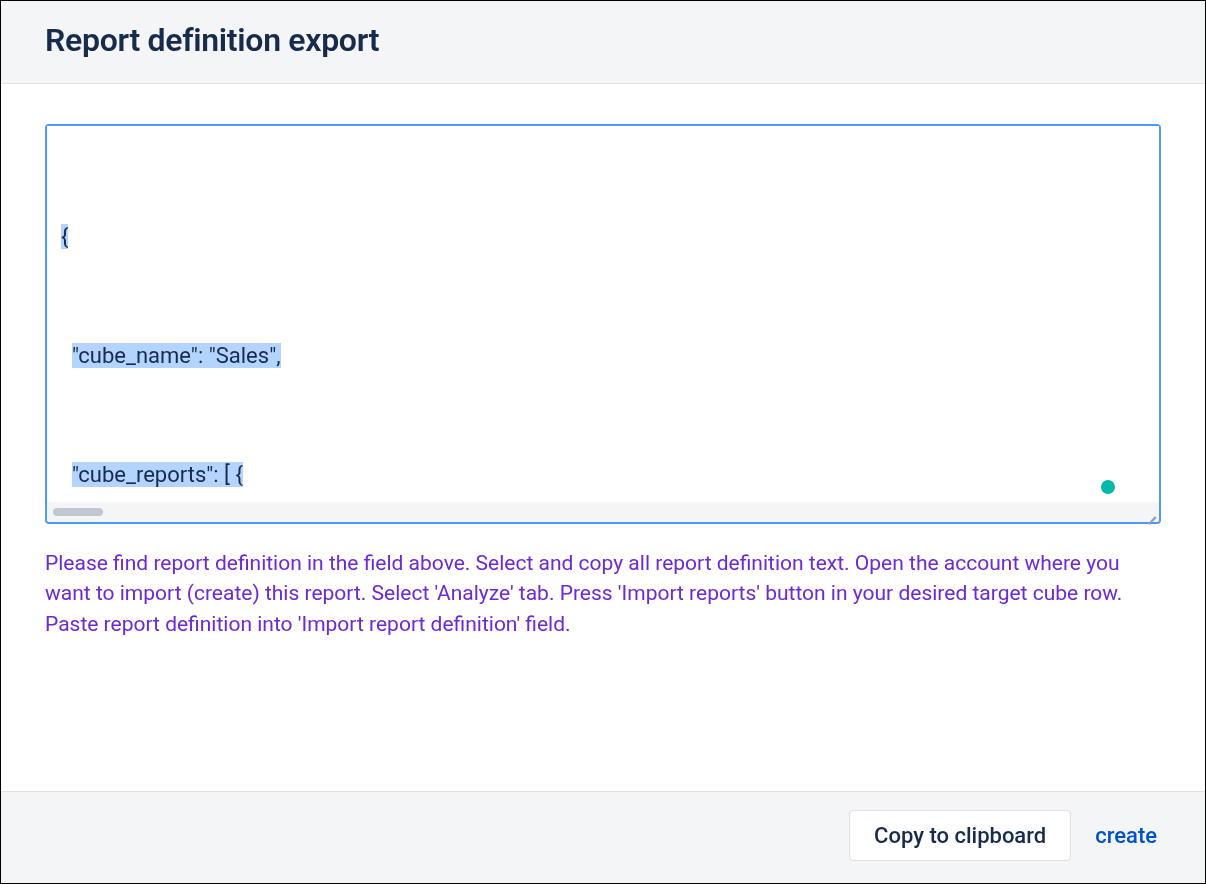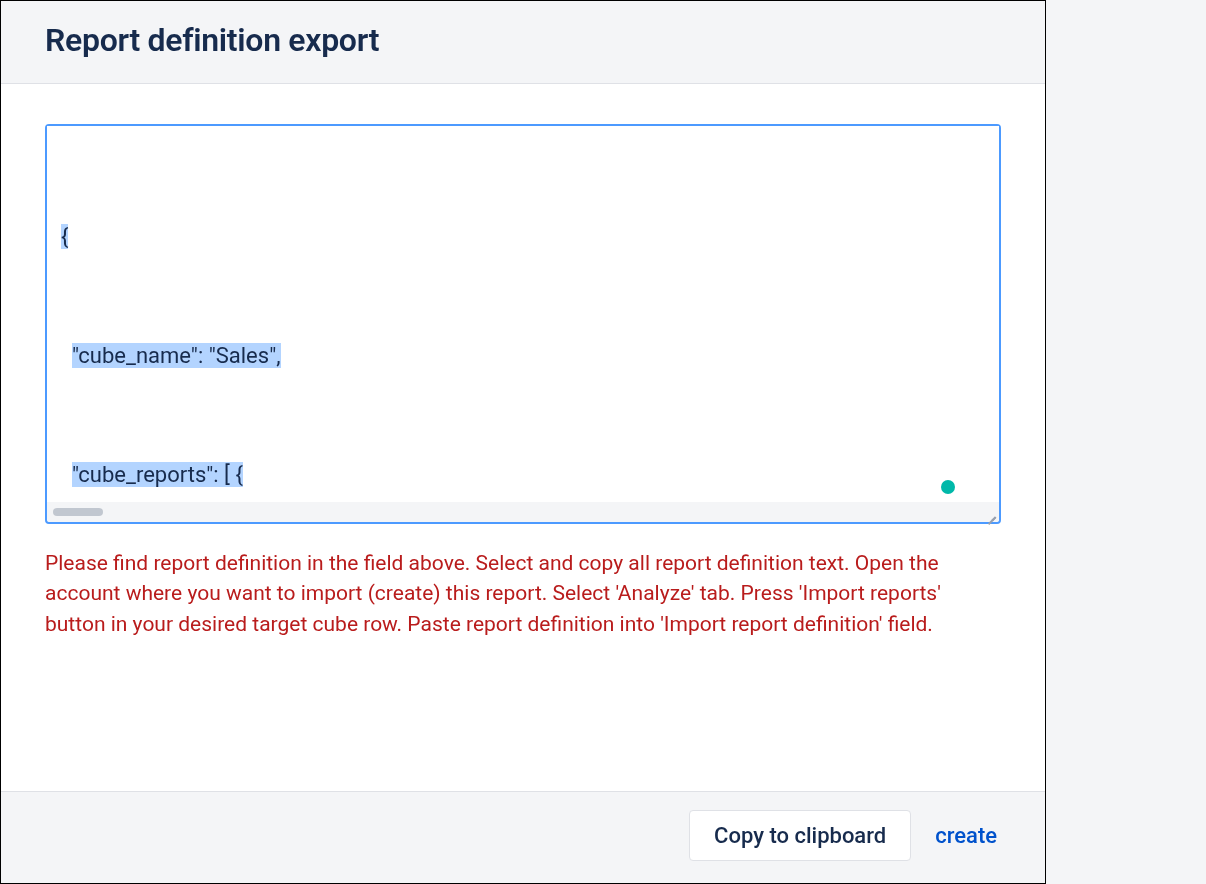--- a/index.html
+++ b/index.html
@@ -8,21 +8,21 @@
       padding: 0;
     }
     body {
       font-family: -apple-system, BlinkMacSystemFont, "Segoe UI", Roboto, Helvetica, Arial, sans-serif;
       background: #f4f5f7;
       width: 1206px;
       height: 884px;
       overflow: hidden;
     }
     .dialog {
-      width: 1046px;
+      width: 1206px;
       height: 884px;
       background: #f4f5f7;
       display: flex;
       flex-direction: column;
       border: 1px solid #000;
     }
     .header {
       padding: 20px 44px 24px 44px;
       border-bottom: 1px solid #dfe1e6;
     }
@@ -135,21 +135,21 @@
       position: absolute;
       width: 14px;
       height: 14px;
       background: #00b8a9;
       border-radius: 50%;
       bottom: 28px;
       right: 44px;
     }
     .help-text {
       margin-top: 24px;
-      color: #b91c1c;
+      color: #6d28d9;
       font-size: 21px;
       line-height: 1.45;
     }
     .footer {
       border-top: 1px solid #dfe1e6;
       padding: 18px 44px 22px 44px;
       display: flex;
       justify-content: flex-end;
       gap: 20px;
       background: #f4f5f7;

